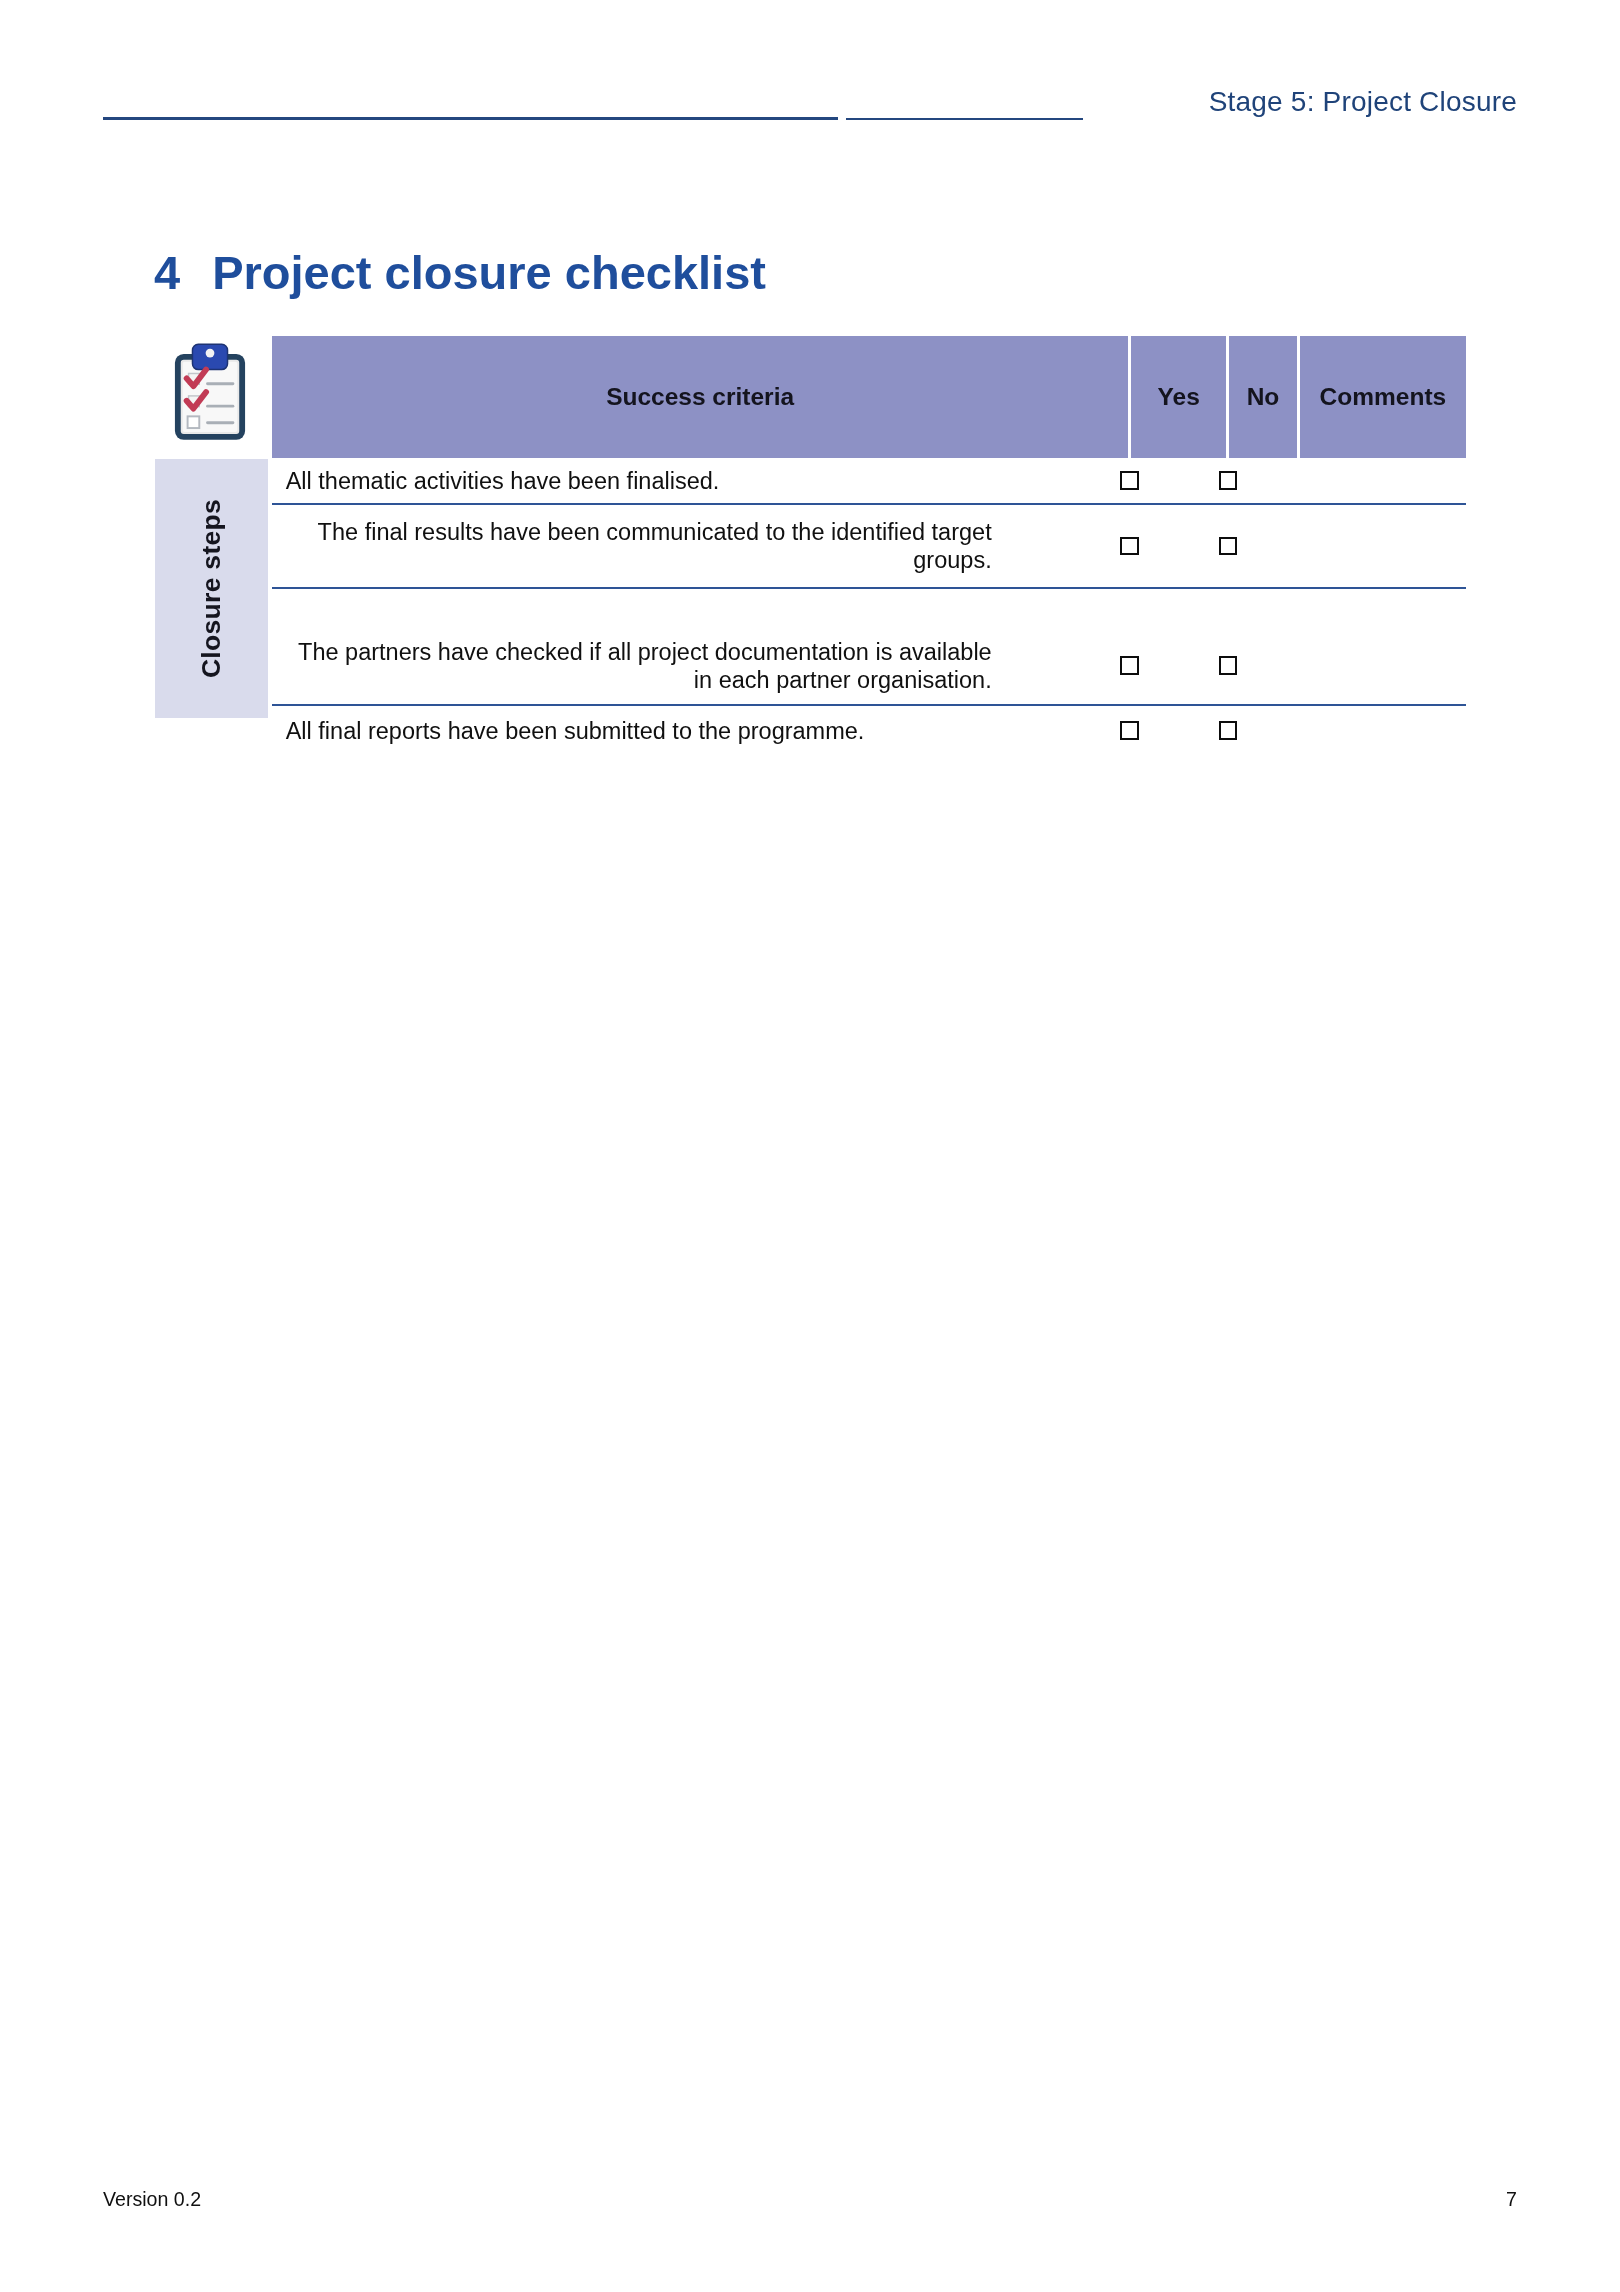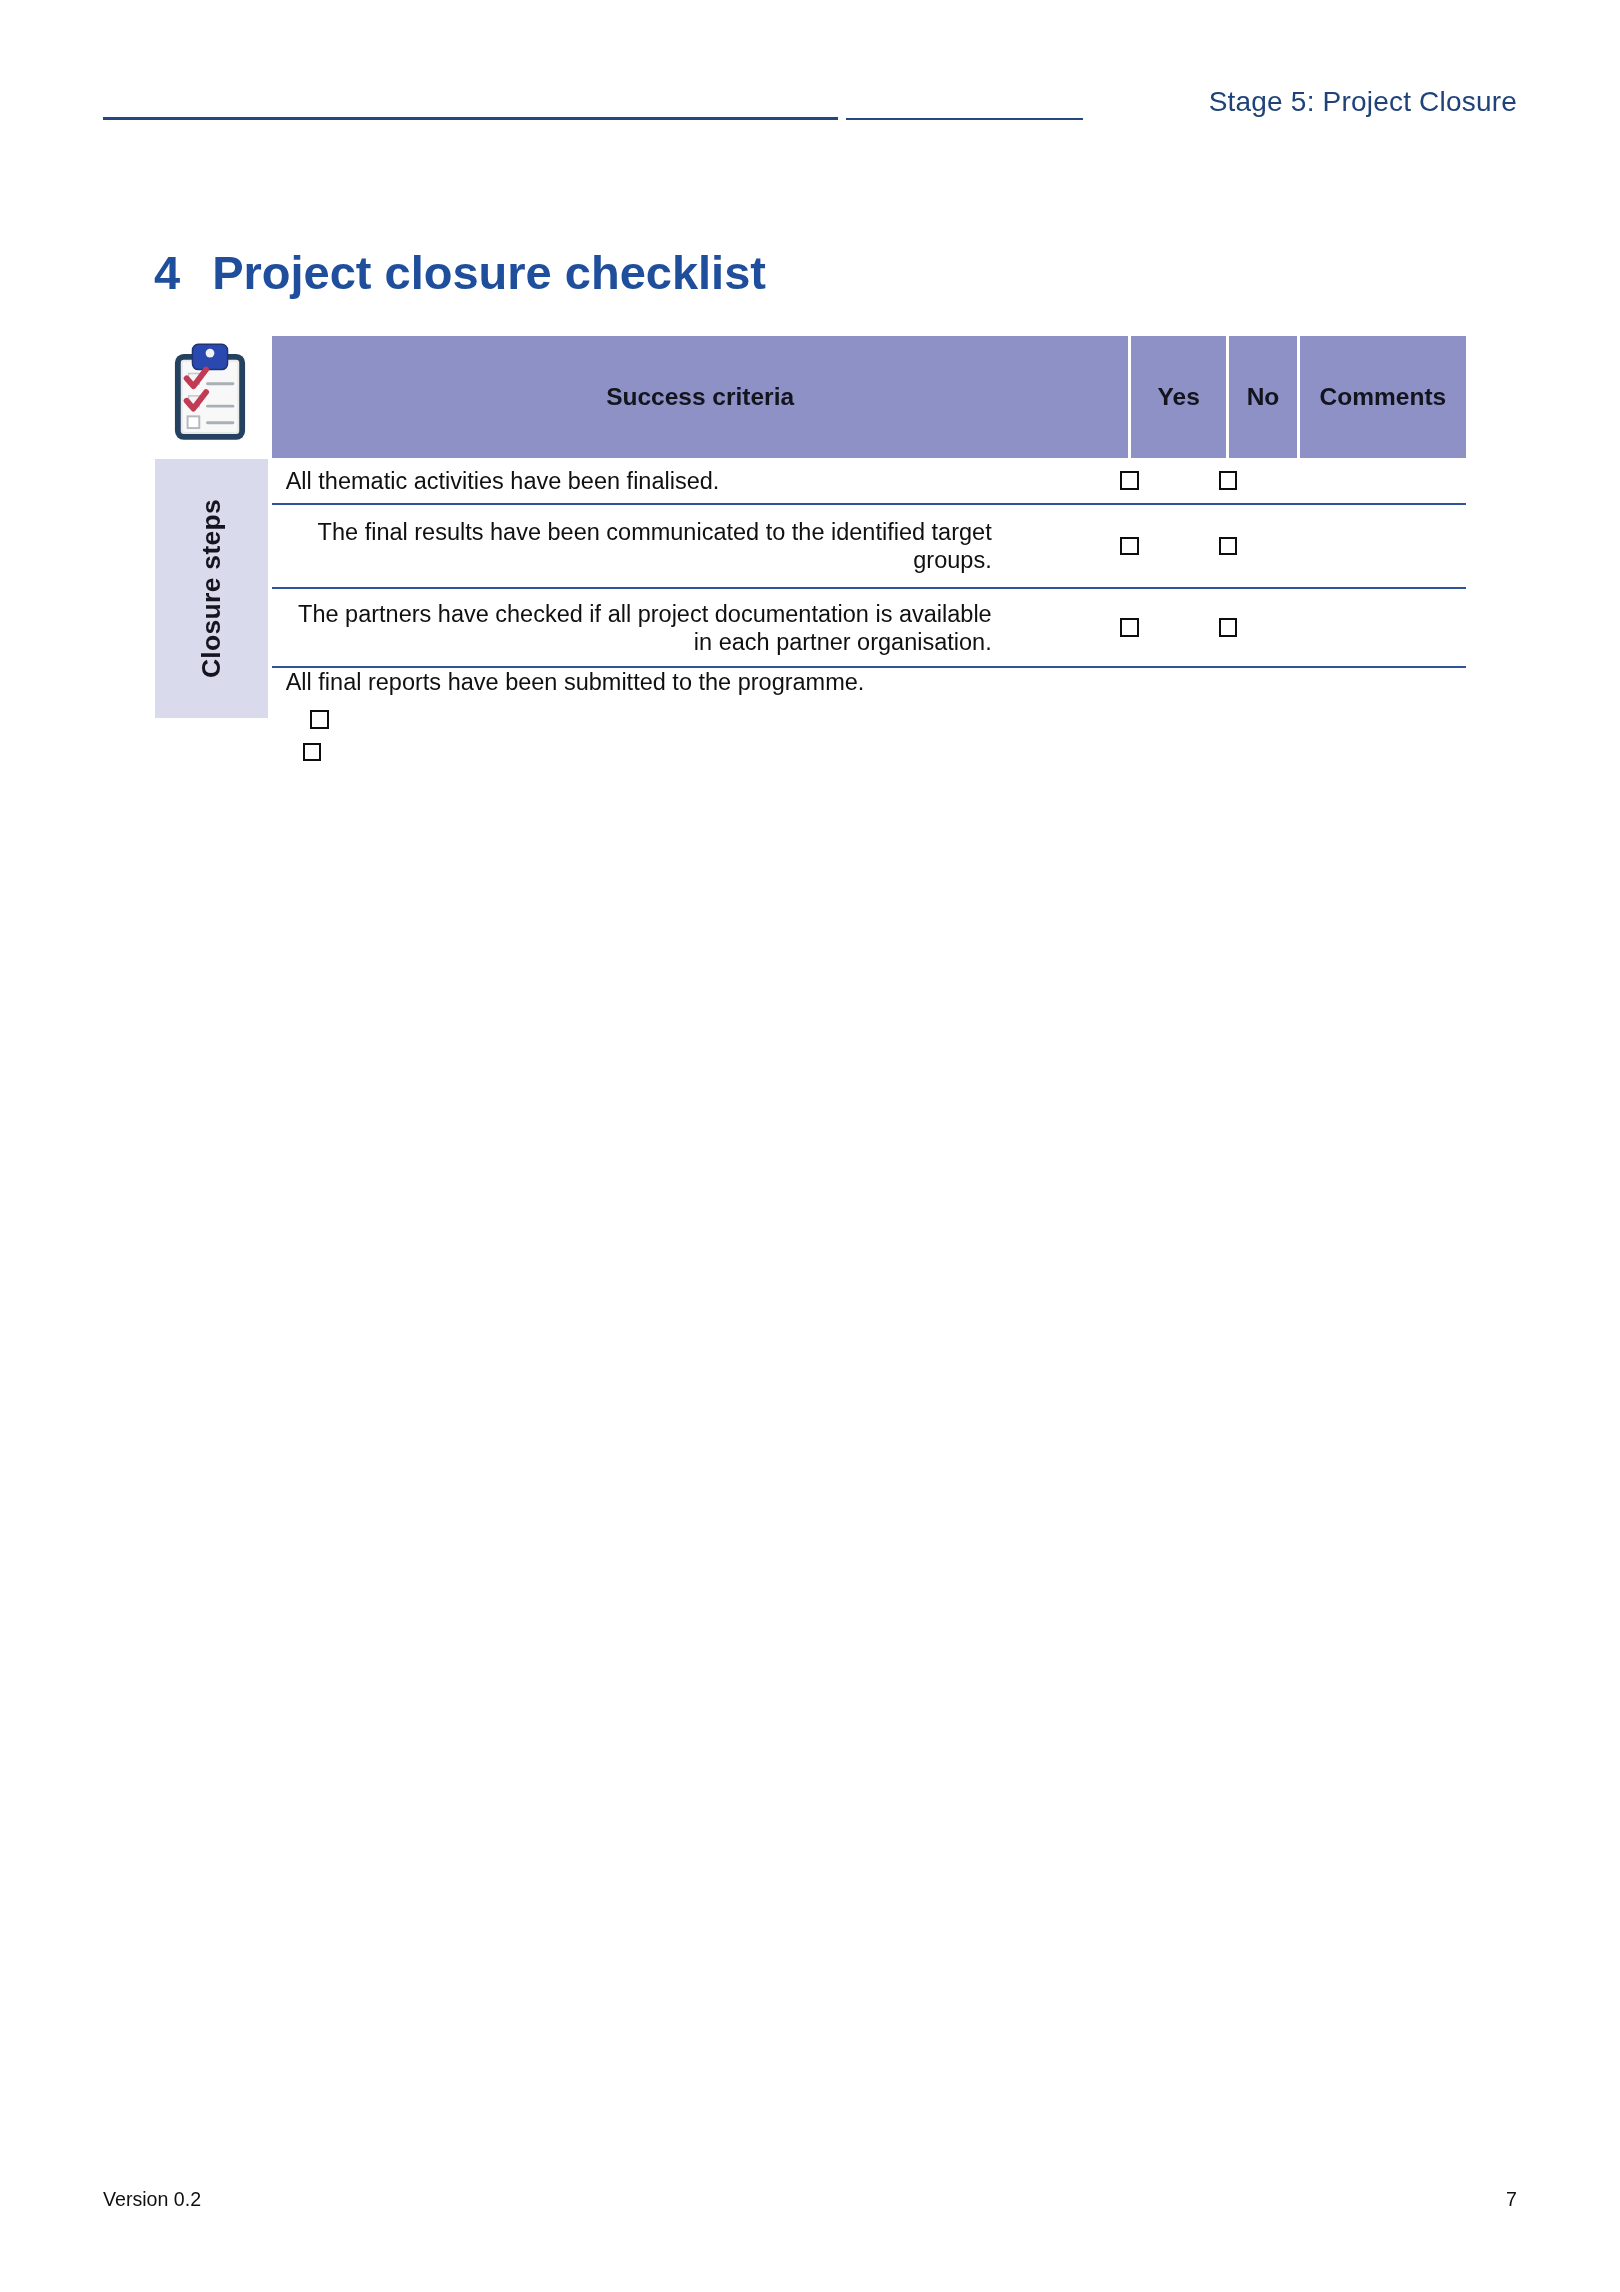--- a/index.html
+++ b/index.html
@@ -85,22 +85,22 @@
   
   .tbody {
     position: absolute;
     left: 272px; top: 458px;
     width: 1194px;
   }
   .trow { display: flex; box-sizing: border-box; gap: 14px; }
   .trow.sep { border-bottom: 2.9px solid #2E5496; }
   .r1 { height: 47px; }
   .r2 { height: 84px; }
-  .r3 { height: 79px; }
-  .r4 { height: 49px; flex-direction: column; }
+  .r3 { height: 79px; margin-top: 38px; }
+  .r4 { height: 49px; }
   .cell-criteria {
     width: 826px;
     box-sizing: border-box;
     padding-left: 13.7px;
     display: flex; align-items: center;
     font-size: 23.5px;
     line-height: 28px;
     color: #101010;
   }
   .cell-criteria span { max-width: 706px; display: inline-block; }

